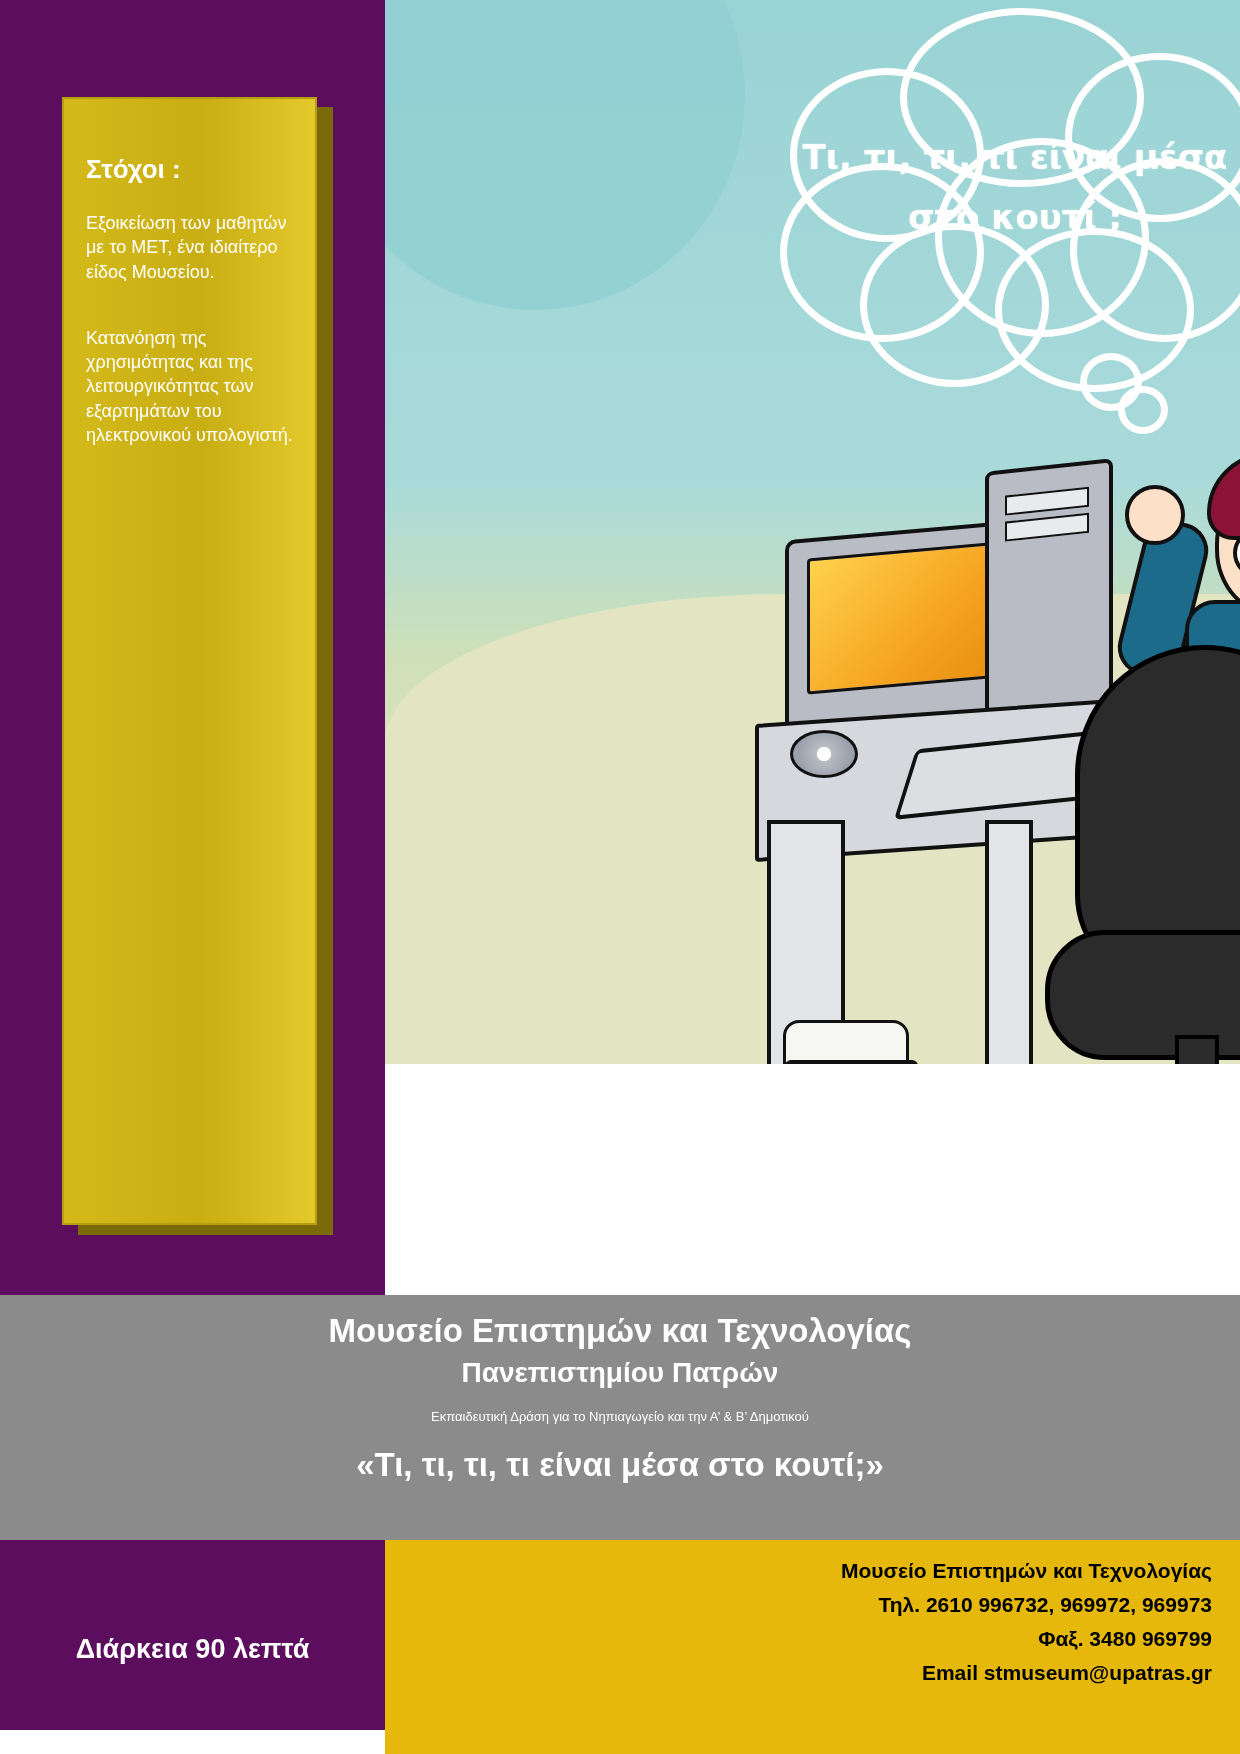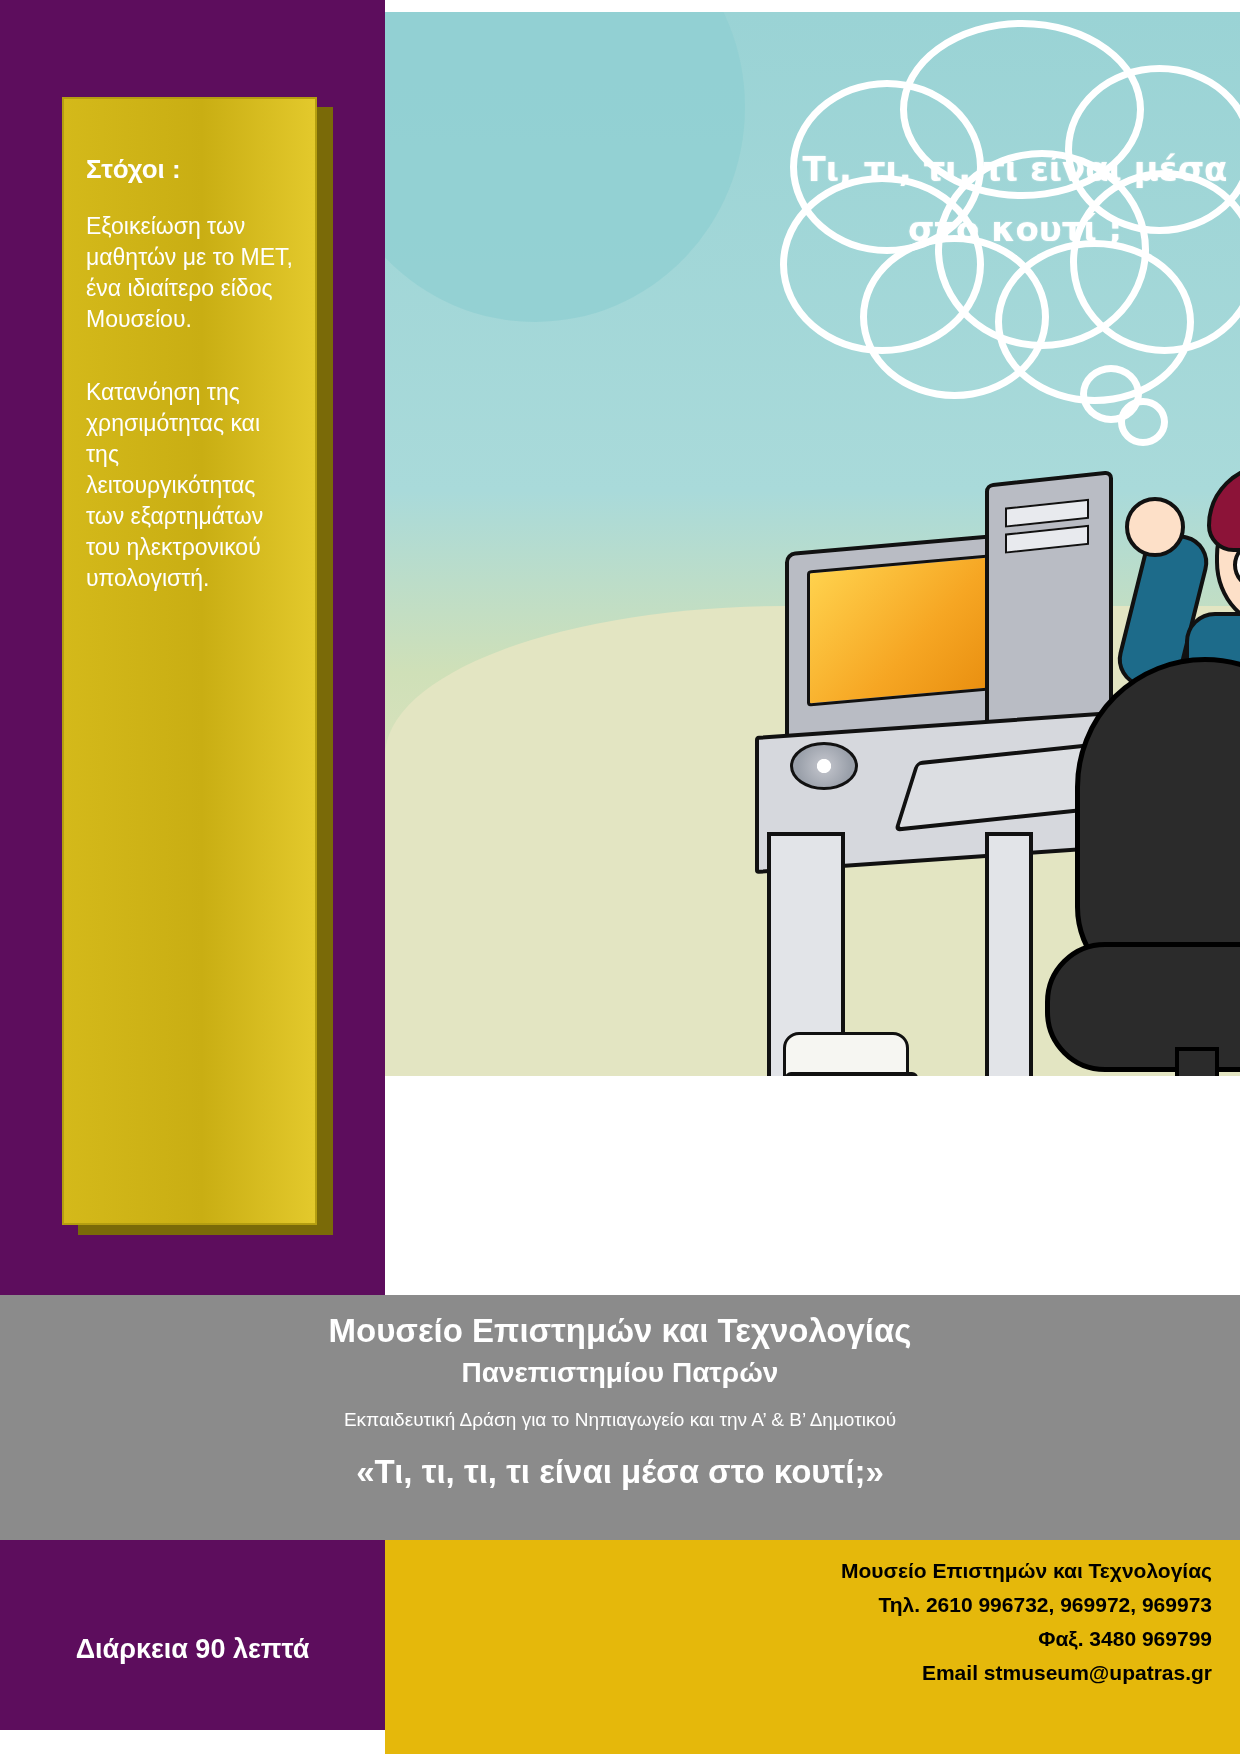--- a/index.html
+++ b/index.html
@@ -39,21 +39,21 @@
     left: 0;
     top: 0;
     width: 385px;
     height: 1295px;
     background: #5d0d5d;
   }
 
   .scene {
     position: absolute;
     left: 385px;
-    top: 12px;
+    top: 0;
     width: 855px;
     height: 1064px;
     background: linear-gradient(to bottom, #9ad3d5 0%, #a9dada 45%, #cfe0b8 62%, #dde2be 75%, #e2e3c0 100%);
     overflow: hidden;
   }
   .scene-floor {
     position: absolute;
     left: 0;
     bottom: 0;
     width: 100%;
@@ -362,21 +362,21 @@
     box-sizing: border-box;
     padding: 55px 22px 20px 22px;
     color: #ffffff;
   }
   .goals-title {
     font-size: 26px;
     font-weight: bold;
     margin-bottom: 26px;
   }
   .goal-item {
-    font-size: 23px;
+    font-size: 18px;
     line-height: 1.35;
     margin-bottom: 42px;
     white-space: pre-line;
   }
 
   
   .gray-band {
     position: absolute;
     left: 0;
     top: 1295px;
@@ -392,21 +392,21 @@
     font-size: 33px;
     font-weight: bold;
     line-height: 1.35;
   }
   .gray-band .museum-line2 {
     font-size: 28px;
     font-weight: bold;
     line-height: 1.35;
   }
   .gray-band .subtitle {
-    font-size: 19px;
+    font-size: 13px;
     margin-top: 18px;
   }
   .gray-band .action-title {
     font-size: 33px;
     font-weight: bold;
     margin-top: 22px;
   }
 
   
   .bottom-area {

